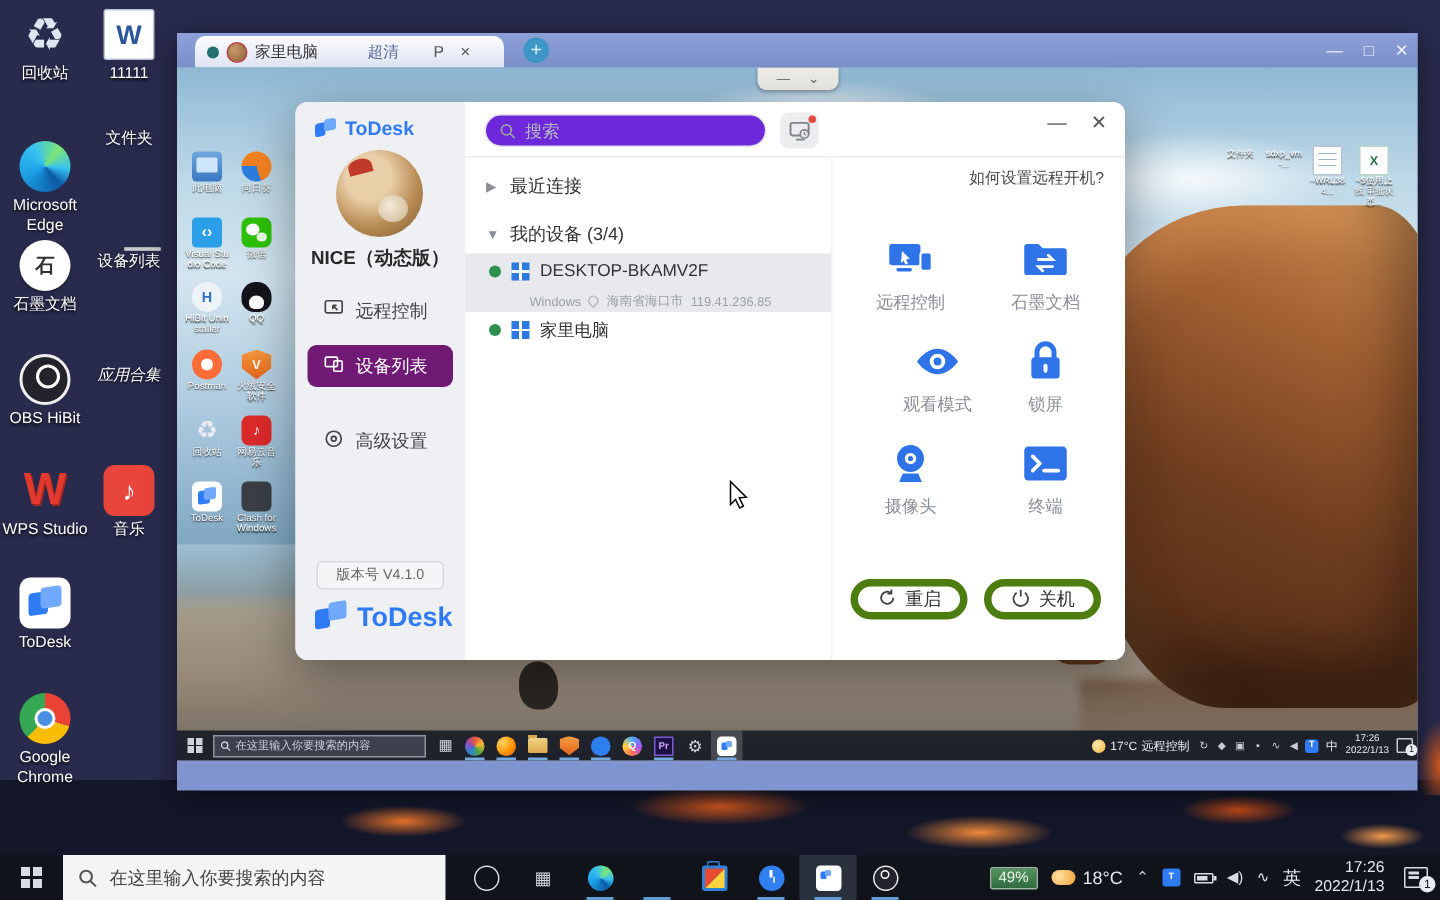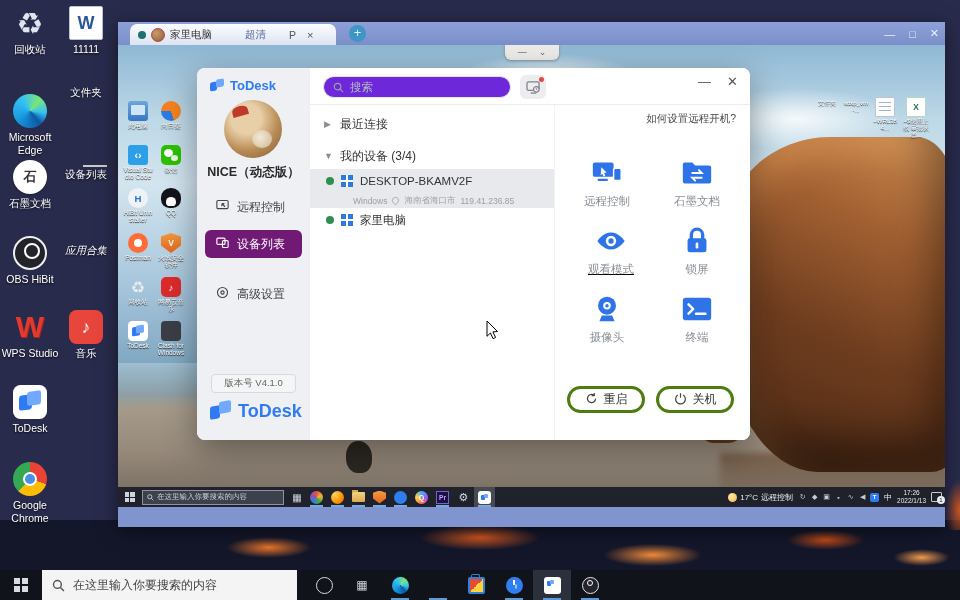--- a/index.html
+++ b/index.html
@@ -255,21 +255,21 @@
   .td-dev .tag{margin-left:auto;display:flex;align-items:center;gap:3px;color:#2e74e8;font-size:10.5px;}
   .td-dev .tag svg{width:10px;height:10px;}
   .pin{width:7px;height:7px;border:1.5px solid #b4bac2;border-radius:50% 50% 50% 0;transform:rotate(-45deg);}
 
   .td-actions{position:absolute;left:245px;top:37px;width:195px;bottom:0;}
   .td-help{position:absolute;right:14px;top:7px;font-size:10.5px;color:#4a4a4a;cursor:pointer;}
   .td-action{position:absolute;width:86px;text-align:center;cursor:pointer;}
   .td-action .aicon{width:34px;height:34px;margin:0 auto;color:#2e74e8;}
   .td-action .aicon svg{width:34px;height:34px;fill:#2e74e8;}
   .td-action .albl{margin-top:4px;font-size:11.5px;color:#8a8f96;}
-  .td-btn{position:absolute;top:281px;height:27px;border:3px solid #4d7c0f;border-radius:14px;background:#fff;
+  .td-btn{position:absolute;top:281px;height:27px;border:5px solid #4d7c0f;border-radius:14px;background:#fff;
     display:flex;align-items:center;justify-content:center;gap:6px;font-size:12px;color:#333;cursor:pointer;}
   .td-btn svg{width:13px;height:13px;}
 
   
   .cursor{position:absolute;left:486px;top:320px;z-index:99;pointer-events:none;}
 
   
   #inner-icons-right .sicon{width:30px;}
   #inner-icons-right .sicon-label{font-size:6px;}
 </style>
@@ -606,21 +606,21 @@
                 </svg></div>
               <div class="albl">远程控制</div>
             </div>
             <div class="td-action" style="left: 99px; top: 51px;">
               <div class="aicon"><svg viewBox="0 0 36 36">
                   <path d="M3 9a2 2 0 012-2h8l3 3h15a2 2 0 012 2v15a2 2 0 01-2 2H5a2 2 0 01-2-2z"></path>
                   <path d="M13 18h10l-3-3M23 23H13l3 3" stroke="#fff" stroke-width="2" fill="none" stroke-linecap="round"></path>
                 </svg></div>
               <div class="albl">石墨文档</div>
             </div>
-            <div class="td-action" style="left: 13px; top: 119px; text-decoration: underline;">
+            <div class="td-action" style="left: 27px; top: 119px;">
               <div class="aicon"><svg viewBox="0 0 36 36">
                   <path d="M18 9C9.5 9 3.5 18 3.5 18s6 9 14.5 9 14.5-9 14.5-9-6-9-14.5-9z"></path>
                   <circle cx="18" cy="18" r="5.5" fill="#fff"></circle>
                   <circle cx="18" cy="18" r="2.8" fill="#2e74e8"></circle>
                 </svg></div>
               <div class="albl">观看模式</div>
             </div>
             <div class="td-action" style="left: 99px; top: 119px;">
               <div class="aicon"><svg viewBox="0 0 36 36">
                   <path d="M12 16v-4.5a6 6 0 0112 0V16" fill="none" stroke="#2e74e8" stroke-width="3.5"></path>
@@ -697,20 +697,40 @@
         <div class="tb-app open">
           <div class="tb-ico tt-clockapp"></div>
         </div>
         <div class="tb-app open active">
           <div class="tb-ico tt-todesk"></div>
         </div>
         <div class="tb-app open">
           <div class="tb-ico tt-obs"></div>
         </div>
       </div>
+    <div class="htb-right">
+      <span class="battery-badge">49%</span>
+      <div class="htb-weather">
+        <span class="htb-cloud"></span>
+        <span>18°C</span>
+      </div>
+      <span class="htb-chevron">⌃</span>
+      <div class="tb-ico tt-todesk-sm" style="width:12px;height:12px;">T</div>
+      <div class="tray-battery"></div>
+      <span class="tray-glyph">◀)</span>
+      <span class="tray-glyph">∿</span>
+      <span class="htb-ime">英</span>
+      <div class="htb-clock">
+        <div>17:26</div>
+        <div>2022/1/13</div>
+      </div>
+      <div class="htb-notif">
+        <span class="nbadge">1</span>
+      </div>
+    </div>
   </div>
 
   <div class="cursor">
     <svg width="14" height="20" viewBox="0 0 14 20">
         <path d="M1 1l10.5 10.5-4.6.4 2.7 5.6-2.5 1.2-2.7-5.7L1 16.3z" fill="#fff" stroke="#000" stroke-width="1"></path>
       </svg>
   </div>
 </div>
 
 </body></html>

